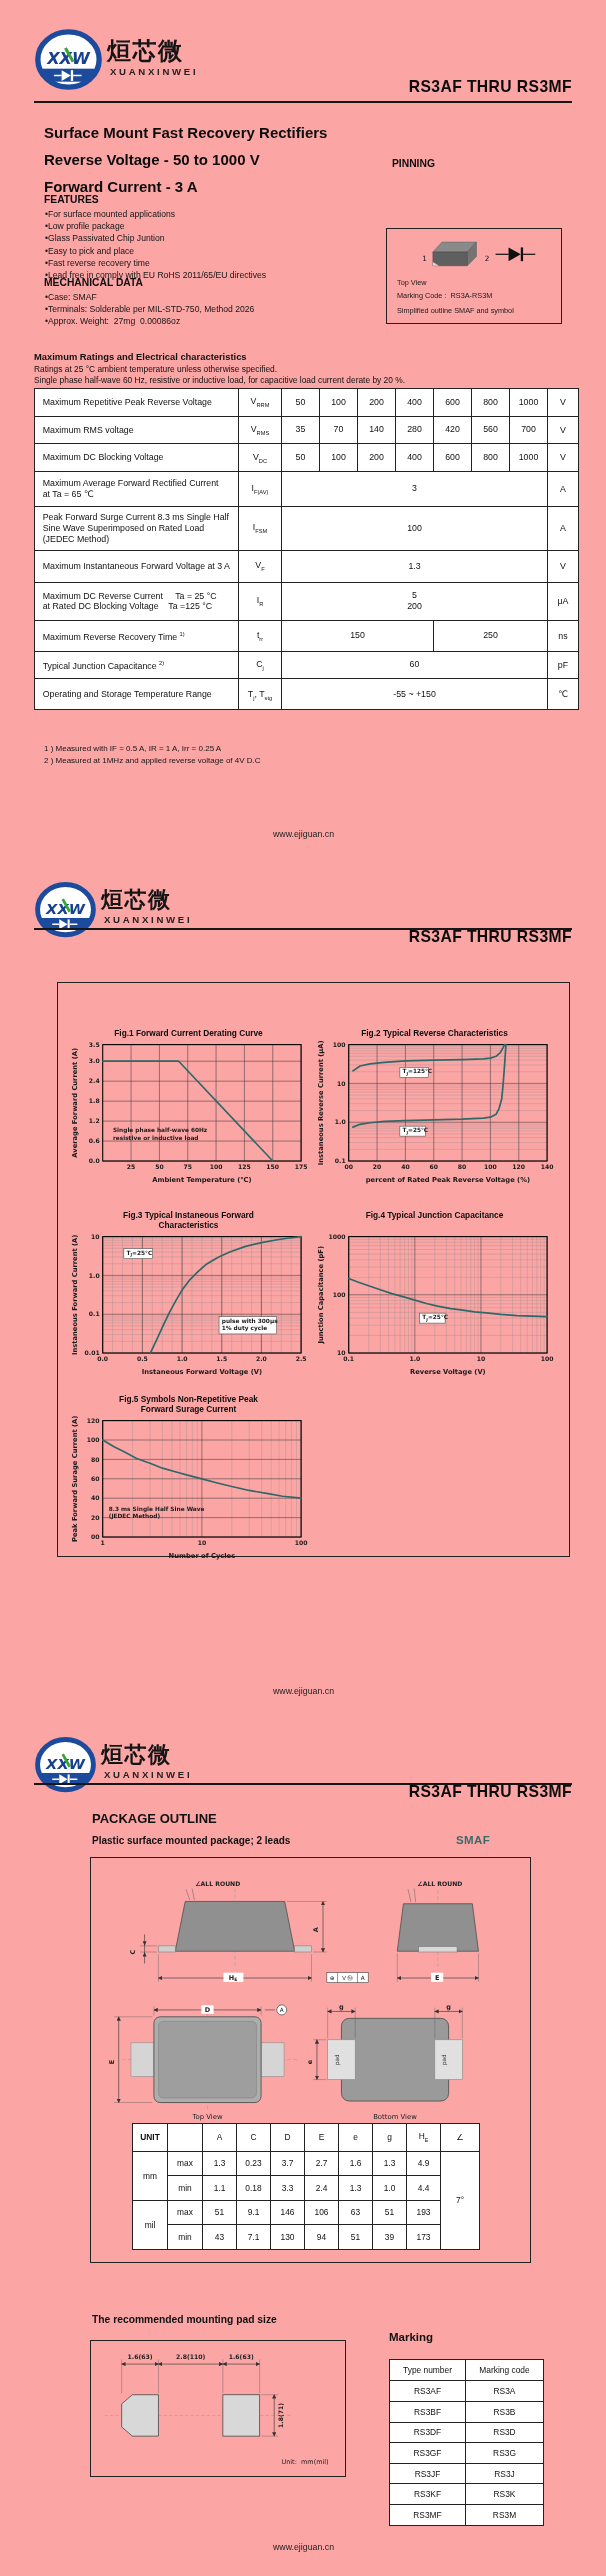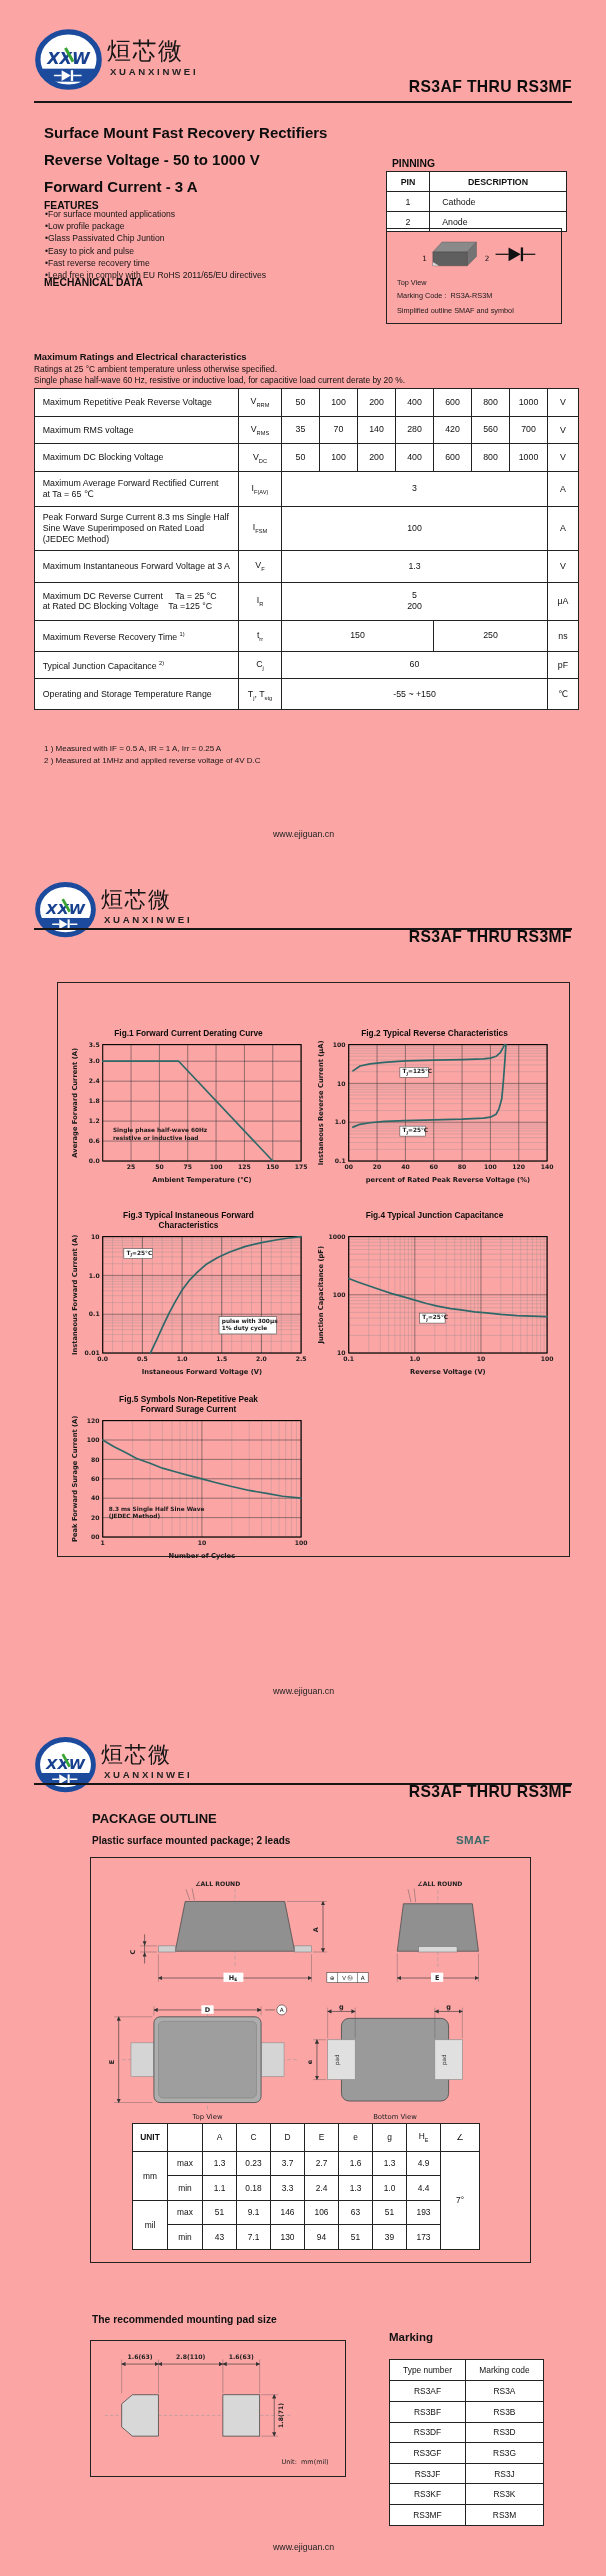--- a/index.html
+++ b/index.html
@@ -2,21 +2,21 @@
 <html style="font-size:12.2px"><head>
 <meta charset="utf-8">
 <style>
   html,body{margin:0;padding:0;background:#fff;}
   .page{position:relative;width:607px;height:2576px;background:#fca5a5;
         font-family:"Liberation Sans","DejaVu Sans",sans-serif;color:#111;overflow:hidden;}
   .abs{position:absolute;}
   .b{font-weight:700;}
   .rule{background:#161616;}
   .hdr{width:538px;height:75px;}
-  .brand-cn{position:absolute;left:73px;top:9.2px;font-size:24px;font-weight:400;color:#151515;letter-spacing:1.5px;text-align:right;}
+  .brand-cn{position:absolute;left:73px;top:9.2px;font-size:24px;font-weight:700;color:#151515;letter-spacing:1.5px;text-align:right;}
   .brand-en{position:absolute;left:76px;top:40px;font-size:9.6px;font-weight:600;letter-spacing:2.7px;color:#222;}
   .doc-title{position:absolute;right:0;bottom:4.6px;font-size:15.7px;font-weight:700;letter-spacing:0.4px;color:#0c0c0c;}
   .prod-line{font-size:15px;font-weight:700;margin-bottom:10px;color:#0d0d0d;}
   .sec-head{font-size:10.3px;font-weight:700;color:#0d0d0d;}
   .bl-item{font-size:8.6px;line-height:12.2px;color:#151515;}
   .bl-item::before{content:"\2022 ";}
   table{border-collapse:collapse;}
   .dtable{border:1.5px solid #222;background:#fff;}
   .dtable td{border:0.8px solid #222;text-align:center;font-size:8.8px;color:#111;}
   .pin-tbl td{height:17px;}
@@ -69,49 +69,38 @@
     <div class="doc-title">RS3AF  THRU  RS3MF</div>
   </div>
   <div class="abs rule" style="left:34px;top:101px;width:538px;height:2.3px;"></div>
 
   <div class="abs" style="left:44px;top:124px;width:321px;" id="product-lines">
       <div class="prod-line">Surface Mount Fast Recovery Rectifiers</div>
       <div class="prod-line">Reverse Voltage - 50 to 1000 V</div>
       <div class="prod-line">Forward Current - 3 A</div>
     </div>
 
-  <div class="abs sec-head" style="left:44px;top:200px;">FEATURES</div>
+  <div class="abs sec-head" style="left:44px;top:194px;">FEATURES</div>
   <div class="abs" style="left:45px;top:208px;width:329px;" id="features-list">
       <div class="bl-item">For surface mounted applications</div>
       <div class="bl-item">Low profile package</div>
       <div class="bl-item">Glass Passivated Chip Juntion</div>
-      <div class="bl-item">Easy to pick and pulse</div>
+      <div class="bl-item">Easy to pick and place</div>
       <div class="bl-item">Fast reverse recovery time</div>
       <div class="bl-item">Lead free in comply with EU RoHS 2011/65/EU directives</div>
     </div>
 
   <div class="abs sec-head" style="left:44px;top:277px;">MECHANICAL DATA</div>
+  <div class="abs" style="left:45px;top:291px;width:329px;" id="mech-list">
+      <div class="bl-item">Case: SMAF</div>
+      <div class="bl-item">Terminals: Solderable per MIL-STD-750, Method 2026</div>
+      <div class="bl-item">Approx. Weight:&nbsp; 27mg&nbsp; 0.00086oz</div>
+    </div>
 
   <div class="abs sec-head" style="left:392px;top:158px;">PINNING</div>
-  <table class="abs dtable pin-tbl" style="left:386px;top:171px;" id="pinning-table">
-      <tbody>
-        <tr>
-          <td class="b" style="width: 40px;">PIN</td>
-          <td class="b" style="width: 134px;">DESCRIPTION</td>
-        </tr>
-        <tr>
-          <td>1</td>
-          <td class="pin-desc">Cathode</td>
-        </tr>
-        <tr>
-          <td>2</td>
-          <td class="pin-desc">Anode</td>
-        </tr>
-      </tbody>
-    </table>
 
   <div class="abs pad-box" style="left:386px;top:228px;width:174px;height:94px;">
     <svg width="172" height="46" viewBox="0 0 225 60" style="display:block;">
       <polygon points="60,30 72,17 117,17 105,30" fill="#8a8a8a" stroke="#555" stroke-width="0.6"></polygon>
       <polygon points="105,30 117,17 117,36 105,48" fill="#747474" stroke="#555" stroke-width="0.6"></polygon>
       <polygon points="60,30 105,30 105,48 60,48" fill="#5f5f5f" stroke="#444" stroke-width="0.6"></polygon>
       <polygon points="60,43 68,48 60,48" fill="#d8d8d8"></polygon>
       <text x="46" y="42" font-size="9.5" fill="#111">1</text>
       <text x="128" y="42" font-size="9.5" fill="#111">2</text>
       <g>

